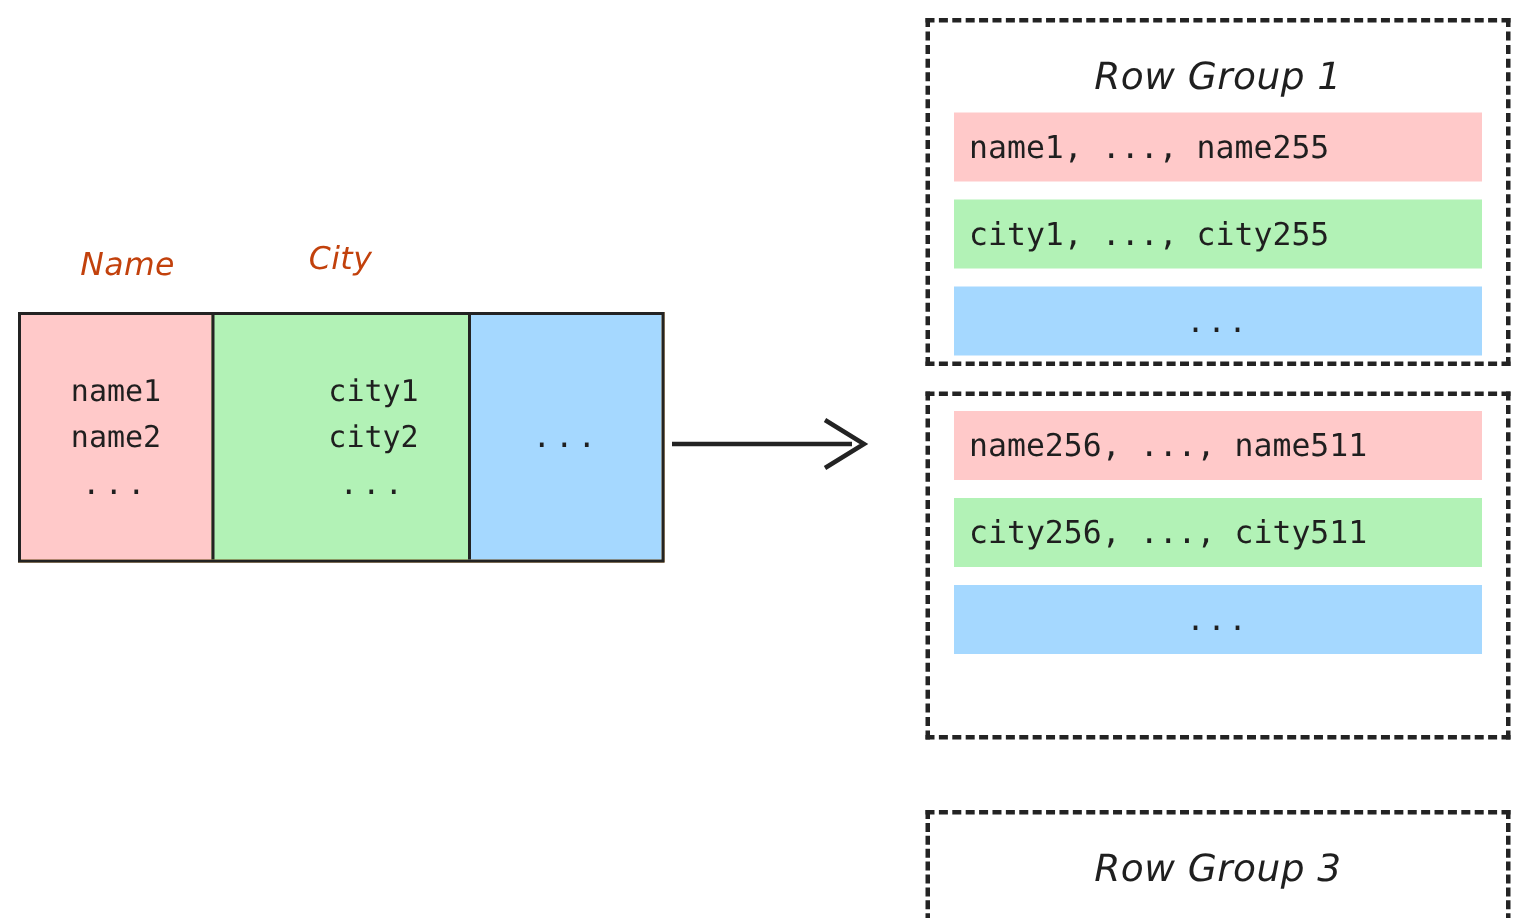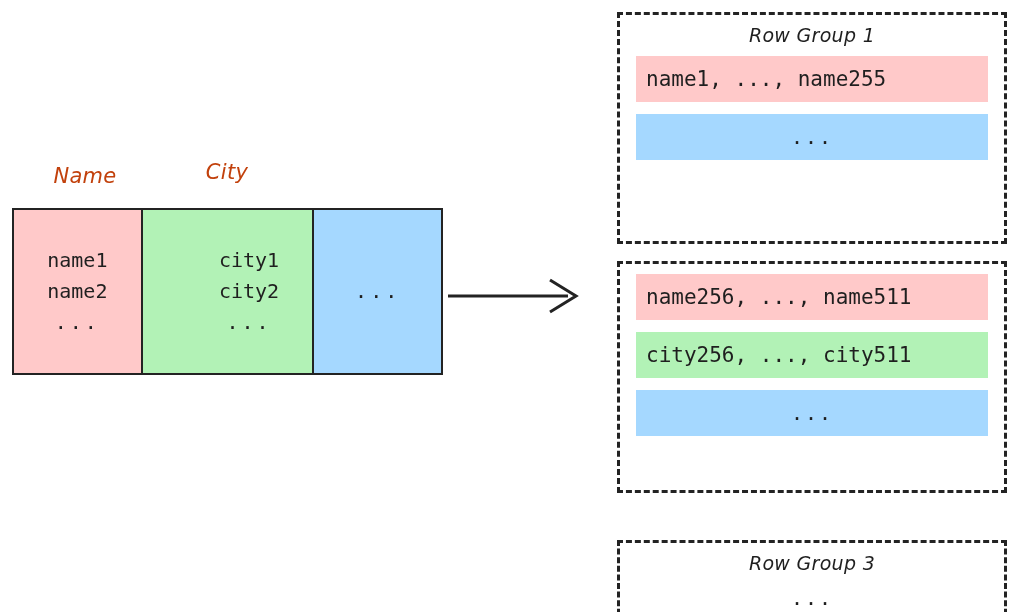--- a/index.html
+++ b/index.html
@@ -83,25 +83,25 @@
     border: 3px dashed #232323;
     background: #ffffff;
   }
   #rg1 { left: 617px; top: 12px;  width: 390px; height: 232px; }
   #rg2 { left: 617px; top: 261px; width: 390px; height: 232px; }
   #rg3 { left: 617px; top: 540px; width: 390px; height: 92px; }
 
   .rg-title {
     text-align: center;
     font-family: "DejaVu Sans", sans-serif;
-    font-size: 19px;
+    font-size: 25px;
     font-style: italic;
     color: #1f1f1f;
     letter-spacing: 0.3px;
-    margin-top: 9px;
+    margin-top: 21px;
     white-space: nowrap;
   }
 
   .rg-bands {
     margin-top: 10px;
     padding: 0 16px;
   }
   .band {
     height: 46px;
     display: flex;
@@ -160,20 +160,21 @@
     <svg width="140" height="60" viewBox="0 0 140 60" aria-hidden="true">
       <line x1="2" y1="30" x2="122" y2="30" stroke="#232323" stroke-width="3"></line>
       <polyline points="104,14 130,30 104,46" fill="none" stroke="#232323" stroke-width="3" stroke-linecap="butt" stroke-linejoin="miter"></polyline>
     </svg>
   </div>
 
   <div class="row-group" id="rg1">
     <div class="rg-title">Row Group 1</div>
     <div class="rg-bands">
       <div class="band band-pink">name1, ..., name255</div>
+      <div class="band band-green">city1, ..., city255</div>
       <div class="band band-blue band-dots">...</div>
     </div>
   </div>
 
   <div class="row-group" id="rg2">
     <div class="rg-bands">
       <div class="band band-pink">name256, ..., name511</div>
       <div class="band band-green">city256, ..., city511</div>
       <div class="band band-blue band-dots">...</div>
     </div>

